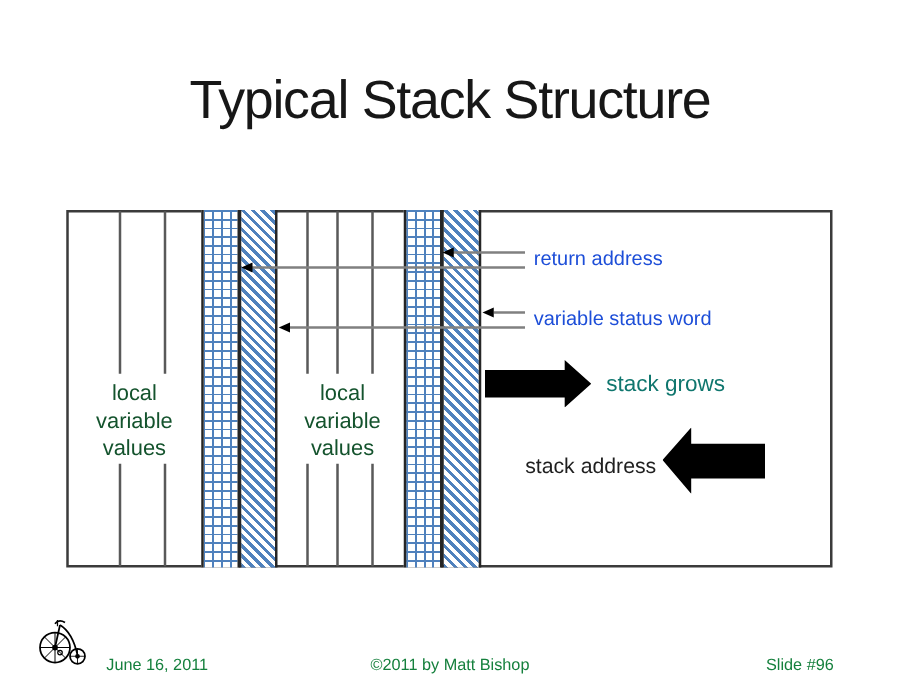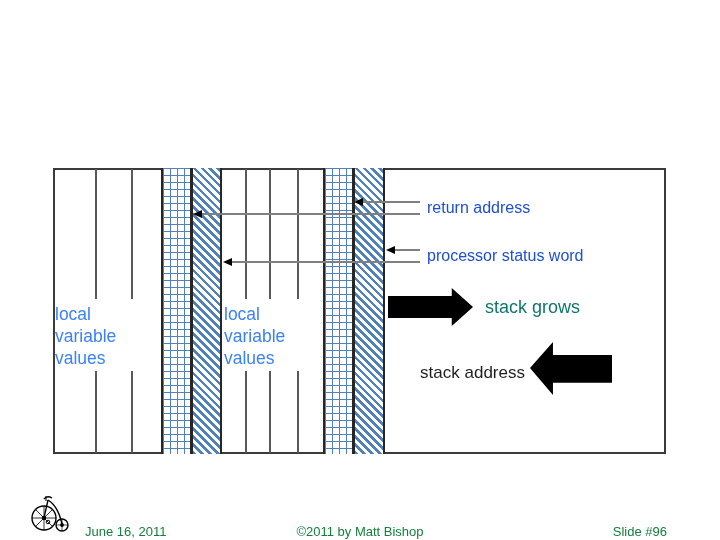--- a/index.html
+++ b/index.html
@@ -28,21 +28,21 @@
   .crosshatch{
     background-color:#fff;
     background-image:
       repeating-linear-gradient(to right, var(--blue) 0 1.4px, transparent 1.4px 7px),
       repeating-linear-gradient(to bottom, var(--blue) 0 1.4px, transparent 1.4px 7px);
   }
   .diagonal{
     background:repeating-linear-gradient(45deg, var(--blue) 0 2.6px, #ffffff 2.6px 5.6px);
   }
   .lvv{
-    position:absolute;top:303px;text-align:left;font-size:17.5px;line-height:22px;color:#3b82f6;
+    position:absolute;top:303px;text-align:center;font-size:17.5px;line-height:22px;color:#14532d;
   }
   .conn{position:absolute;height:2px;background:var(--gray);}
   .ah-left{
     position:absolute;width:0;height:0;
     border-top:4px solid transparent;border-bottom:4px solid transparent;
     border-right:9px solid #000;
   }
   .anno{position:absolute;font-size:16px;color:#1d4ed8;white-space:nowrap;}
   .blackarrow{position:absolute;background:#000;}
   .grows{
@@ -56,20 +56,21 @@
   .growlabel{position:absolute;left:485px;top:297px;font-size:18px;color:#0f766e;white-space:nowrap;}
   .shrinklabel{position:absolute;left:420px;width:105px;top:363px;text-align:right;font-size:17px;color:#1f1f1f;white-space:nowrap;}
   .footer-text{position:absolute;top:524px;font-size:13px;color:#15803d;}
   .bike{position:absolute;left:31px;top:491px;width:38px;height:42px;}
 </style>
 </head>
 <body>
 
 <div class="slide">
 
+  <div class="title">Typical Stack Structure</div>
 
   <div class="box"></div>
 
   <div class="vstub" style="left:95px;top:169px;height:130px;"></div>
   <div class="vstub" style="left:131px;top:169px;height:130px;"></div>
   <div class="vstub" style="left:245px;top:169px;height:130px;"></div>
   <div class="vstub" style="left:269px;top:169px;height:130px;"></div>
   <div class="vstub" style="left:297px;top:169px;height:130px;"></div>
 
   <div class="vstub" style="left:95px;top:371px;height:82px;"></div>
@@ -101,21 +102,21 @@
   <div class="conn" style="left:201px;top:213px;width:219px;"></div>
   <div class="ah-left" style="left:193px;top:210px;"></div>
 
   <div class="conn" style="left:395px;top:249px;width:25px;"></div>
   <div class="ah-left" style="left:386px;top:246px;"></div>
 
   <div class="conn" style="left:231px;top:261px;width:189px;"></div>
   <div class="ah-left" style="left:223px;top:258px;"></div>
 
   <div class="anno" style="left:427px;top:199px;">return address</div>
-  <div class="anno" style="left:427px;top:247px;">processor status word</div>
+  <div class="anno" style="left:427px;top:247px;">variable status word</div>
 
   <div class="blackarrow grows"></div>
   <div class="growlabel">stack grows</div>
 
   <div class="blackarrow shrinks"></div>
   <div class="shrinklabel">stack address</div>
 
   <svg class="bike" viewBox="0 0 38 42" fill="none" stroke="#000" stroke-width="1.4">
     <circle cx="13" cy="27" r="12"></circle>
     <line x1="1" y1="27" x2="25" y2="27" stroke-width="0.8"></line>

